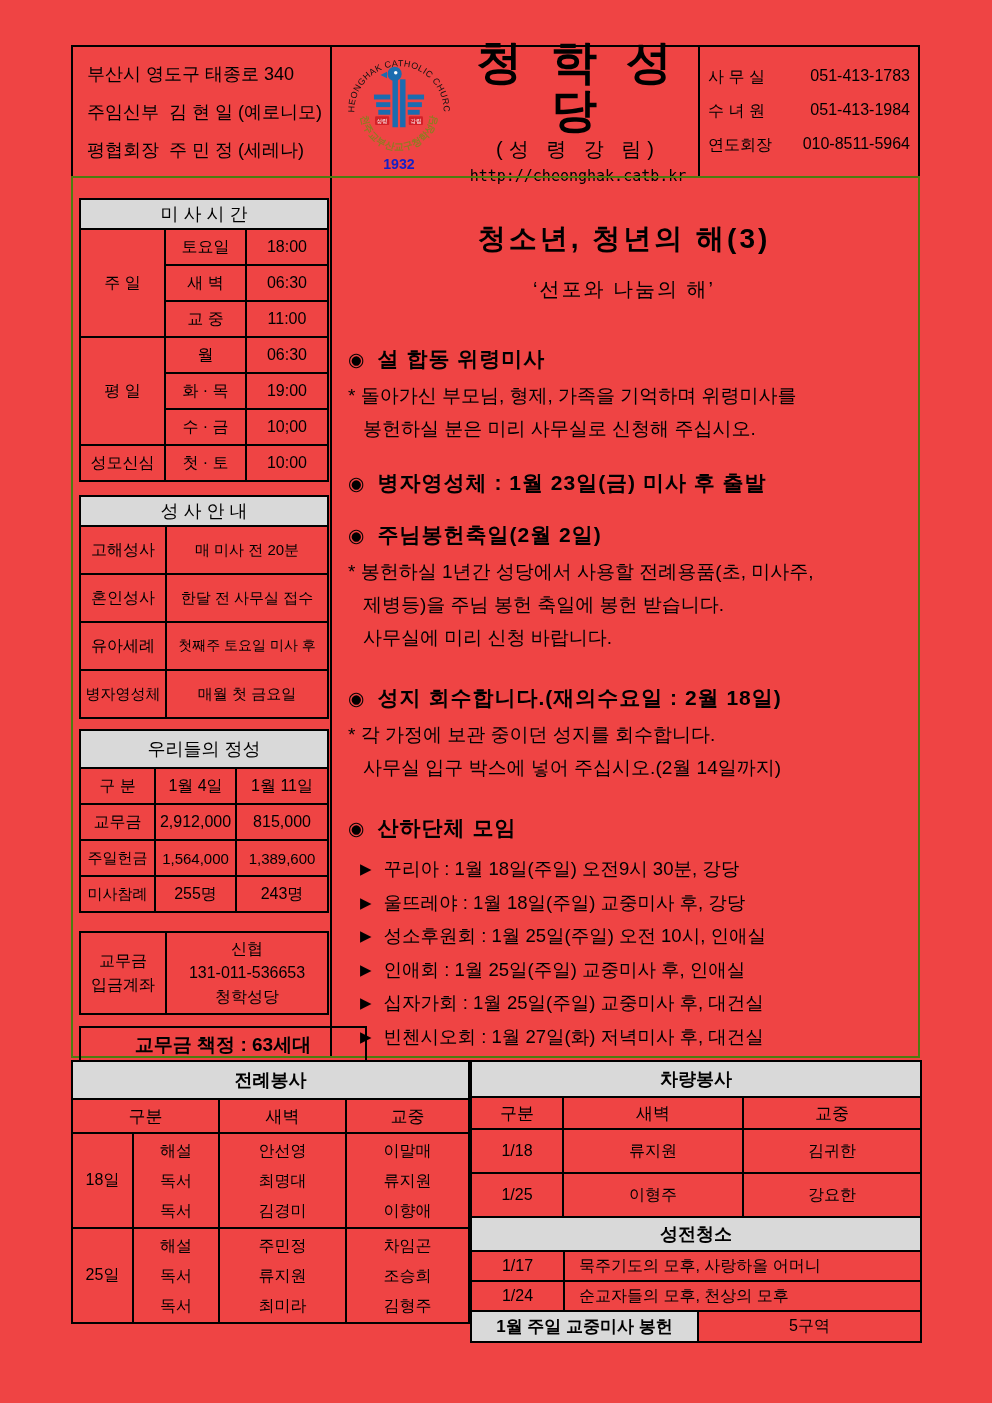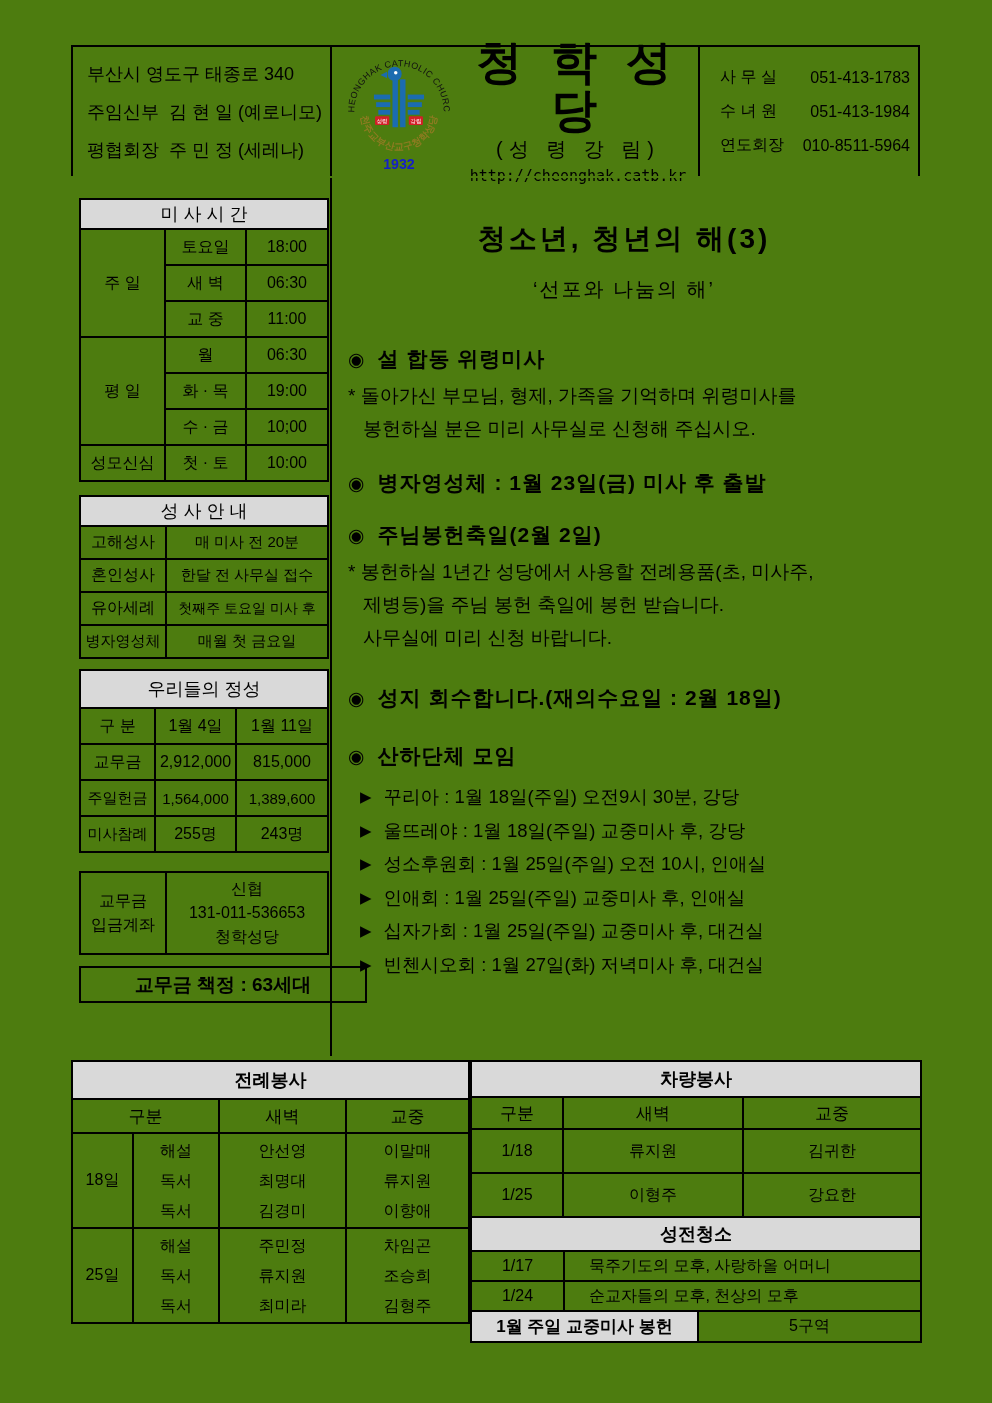--- a/index.html
+++ b/index.html
@@ -1,48 +1,48 @@
 <!DOCTYPE html>
 <html><head>
 <meta charset="utf-8">
 <style>
   * { margin:0; padding:0; box-sizing:border-box; }
   body { background:#fff; font-family:"Liberation Sans","DejaVu Sans",sans-serif; color:#000; }
-  #page { position:relative; width:992px; height:1403px; background:#4d7c0f; overflow:hidden; }
+  #page { position:relative; width:992px; height:1403px; background:#ef4444; overflow:hidden; }
   .pre { white-space:pre-wrap; }
 
   
   .hdr { position:absolute; left:71px; top:45px; width:849px; height:133px; border:2px solid #000; display:flex; }
   .hdr-left { width:259px; border-right:2px solid #000; display:flex; flex-direction:column; justify-content:center; gap:14px; padding-left:14px; font-size:18px; }
   .hdr-center { flex:1; border-right:2px solid #000; display:flex; align-items:center; padding-left:8px; }
   .logo-wrap { width:118px; display:flex; justify-content:center; }
   .title-col { flex:1; text-align:center; }
   .church-name { font-size:46px; font-weight:bold; letter-spacing:8px; line-height:1.05; }
   .church-sub { font-size:20px; letter-spacing:6px; margin-top:2px; }
   .church-url { font-size:15px; font-family:"DejaVu Sans Mono","Liberation Mono",monospace; margin-top:4px; }
   .hdr-right { width:218px; display:flex; flex-direction:column; justify-content:center; gap:13px; padding:0 8px; font-size:16px; }
-  .contact-row { display:flex; justify-content:space-between; align-items:center;margin-left:12px; }
+  .contact-row { display:flex; justify-content:space-between; align-items:flex-start; }
 
   
   .main-box { position:absolute; left:71px; top:176px; width:849px; height:882px; border:2px solid #4d7c0f; display:flex; }
   .left-col { width:259px; border-right:2px solid #000; padding:20px 4px 0 4px; }
   .right-col { flex:1; padding:42px 18px 0 16px; }
 
   
   table.t { border-collapse:collapse; table-layout:fixed; }
   table.t td { border:2px solid #000; text-align:center; vertical-align:middle; font-size:16px; padding:0; overflow:hidden; }
   .gray { background:#d9d9d9; }
   .bold { font-weight:bold; }
 
   
   .lt { width:248px; margin-left:2px; }
   .lt td.hd { height:30px; font-size:18px; }
   .mass td { height:36px; }
   .mass { margin-bottom:13px; }
-  .sac td { height:33px; }
+  .sac td { height:48px; }
   .sac { margin-bottom:10px; }
   .sac td.val { font-size:15px; }
   .offer td { height:36px; }
   .offer td.hd { height:38px; }
   .offer { margin-bottom:18px; }
   .acct { margin-bottom:11px; }
   .acct td { height:82px; font-size:16px; }
   .acct .line { line-height:24px; }
   .pledge-box { width:288px; margin-left:2px; height:37px; border:2px solid #000; display:flex; align-items:center; justify-content:center; font-size:19px; font-weight:bold; }
 
@@ -66,21 +66,21 @@
   .liturgy td.blk { height:95px; }
   .liturgy .line { line-height:30px; font-size:16px; }
   .bottom-right { position:absolute; left:470px; top:1060px; }
   .vehicle { width:450px; }
   .vehicle td { height:44px; }
   .vehicle td.hd { height:36px; font-size:18px; }
   .vehicle td.colhd { height:32px; font-size:17px; }
   .clean { width:450px; }
   .clean td { height:30px; }
   .clean td.hd { height:34px; font-size:18px; }
-  .clean td.desc { text-align:left; padding-left:24px; }
+  .clean td.desc { text-align:left; padding-left:14px; }
   .note { width:450px; }
   .note td { height:31px; }
   .note td.lbl { font-size:17px; }
 
   
   .logo-svg text { font-family:"Liberation Sans","DejaVu Sans",sans-serif; }
 </style>
 </head>
 <body>
 
@@ -309,20 +309,24 @@
       <div class="sec-body">
         <div class="pre">* 봉헌하실 1년간 성당에서 사용할 전례용품(초, 미사주,</div>
         <div class="pre indent">제병등)을 주님 봉헌 축일에 봉헌 받습니다.</div>
         <div class="pre indent">사무실에 미리 신청 바랍니다.</div>
       </div>
 
       <div class="sec-head mt-lg">
         <span class="bullet">◉</span>
         <span>성지 회수합니다.(재의수요일 : 2월 18일)</span>
       </div>
+      <div class="sec-body">
+        <div class="pre">* 각 가정에 보관 중이던 성지를 회수합니다.</div>
+        <div class="pre indent">사무실 입구 박스에 넣어 주십시오.(2월 14일까지)</div>
+      </div>
 
       <div class="sec-head mt-lg">
         <span class="bullet">◉</span>
         <span>산하단체 모임</span>
       </div>
       <div class="meeting-list">
         <div class="meeting-item">
           <span class="arrow">▶</span>
           <span>꾸리아 : 1월 18일(주일) 오전9시 30분, 강당</span>
         </div>

